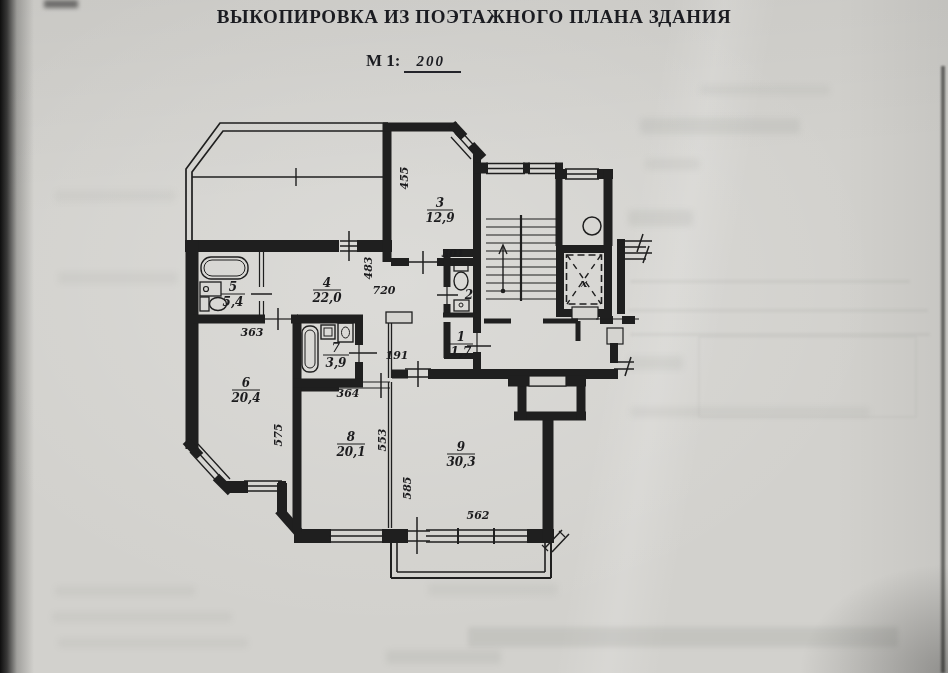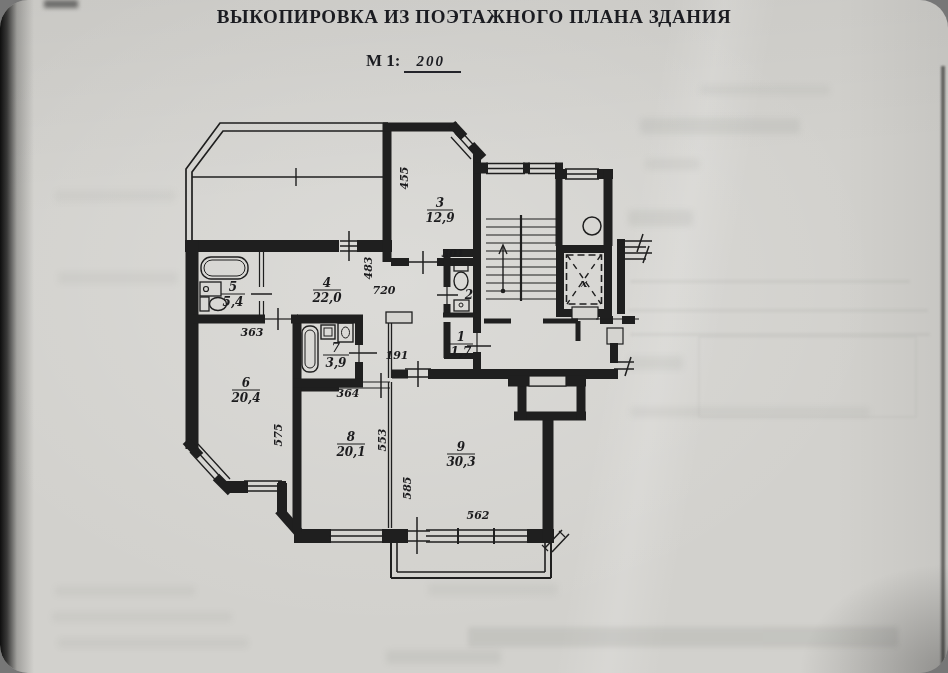--- a/index.html
+++ b/index.html
@@ -3,21 +3,21 @@
 <meta charset="utf-8">
 <style>
   html,body{margin:0;padding:0;background:#777;}
   .page{position:relative;width:948px;height:673px;overflow:hidden;
         background:#d2d1cd;
         background-image:
           radial-gradient(ellipse 700px 500px at 42% 42%, rgba(255,255,255,.22), rgba(255,255,255,0) 70%),
           linear-gradient(100deg, rgba(0,0,0,0) 63%, rgba(255,255,255,.14) 68%, rgba(0,0,0,0) 73%),
           linear-gradient(to right, rgba(0,0,0,0) 88%, rgba(0,0,0,.05) 100%),
           linear-gradient(175deg, rgba(0,0,0,.04), rgba(0,0,0,0) 30%);
-        font-family:"Liberation Serif", serif;border-radius:28px;}
+        font-family:"Liberation Serif", serif;}
   .edge-left{position:absolute;left:0;top:0;width:34px;height:673px;
         background:linear-gradient(to right, rgba(8,8,8,.97), rgba(18,18,18,.8) 7px, rgba(50,50,48,.3) 17px, rgba(90,90,88,0) 34px);}
   .edge-right{position:absolute;left:941px;top:66px;width:4px;height:607px;background:#3a3a38;opacity:.7;filter:blur(1px);}
   .corner-br{position:absolute;right:0;bottom:0;width:150px;height:110px;
         background:radial-gradient(ellipse at 100% 100%, rgba(0,0,0,.28), rgba(0,0,0,0) 70%);}
   .notch-top{position:absolute;left:44px;top:0;width:34px;height:8px;background:#222;opacity:.55;filter:blur(2px);}
   .title{position:absolute;left:0;top:6px;width:948px;text-align:center;
         font-weight:bold;font-size:19px;letter-spacing:.6px;color:#1b1c21;}
   .scale-row{position:absolute;left:366px;top:51px;font-size:17px;color:#1b1c21;font-weight:bold;}
   .scale-value{display:inline-block;font-style:italic;font-weight:bold;font-size:15px;

